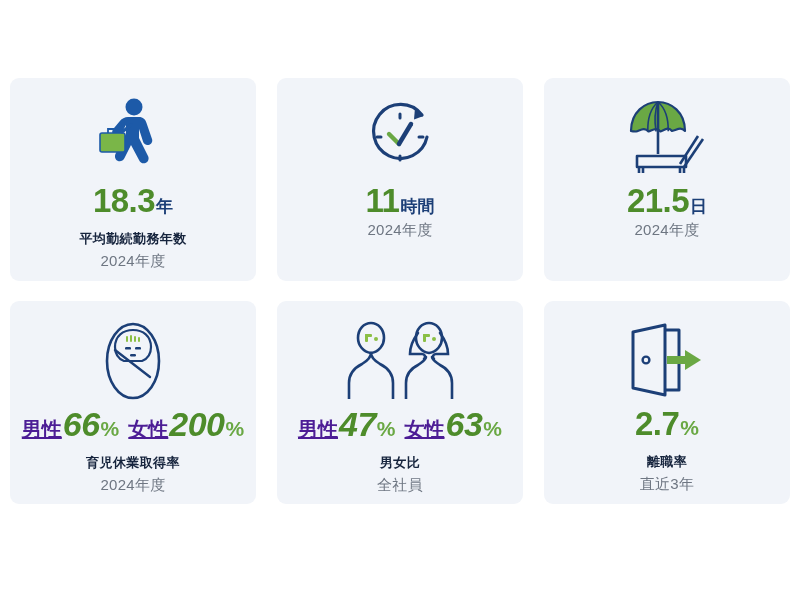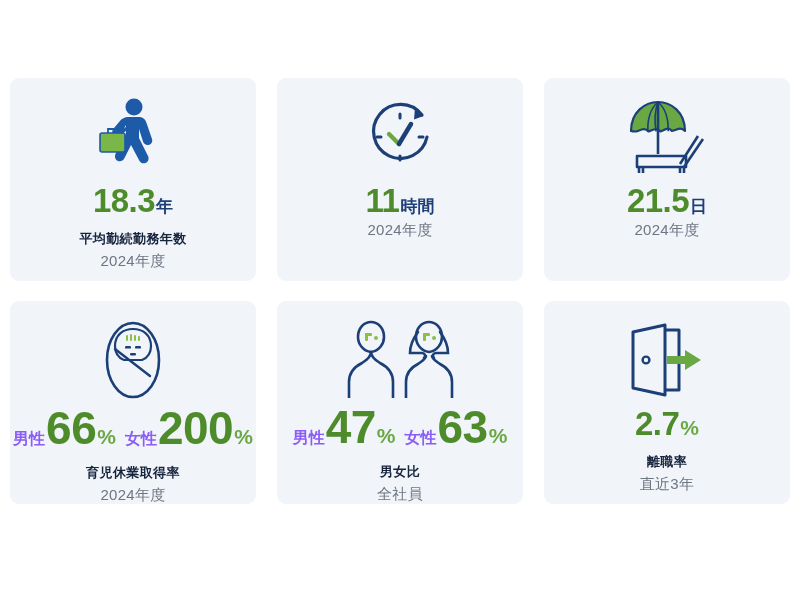--- a/index.html
+++ b/index.html
@@ -55,39 +55,41 @@
     white-space: nowrap;
     line-height: 1;
   }
   .num {
     font-size: 33px;
     font-weight: bold;
     color: #4e8c2b;
     letter-spacing: -0.5px;
   }
   .num-lg {
-    font-size: 46px;
+    font-size: 34px;
+    font-style: italic;
   }
   .unit {
     font-size: 17px;
     font-weight: bold;
     color: #1c3f77;
     margin-left: 1px;
   }
   .pct {
     font-size: 21px;
     font-weight: bold;
     color: #6aa844;
     margin-left: 1px;
   }
   .seg-label {
-    font-size: 16px;
-    font-weight: bold;
-    color: #8b5cf6;
+    font-size: 20px;
+    font-weight: bold;
+    color: #4c1d95;
     margin-right: 1px;
+    text-decoration: underline;
   }
   .seg-gap {
     display: inline-block;
     width: 9px;
   }
   .label {
     margin-top: 13px;
     font-size: 13px;
     font-weight: bold;
     color: #16243d;

